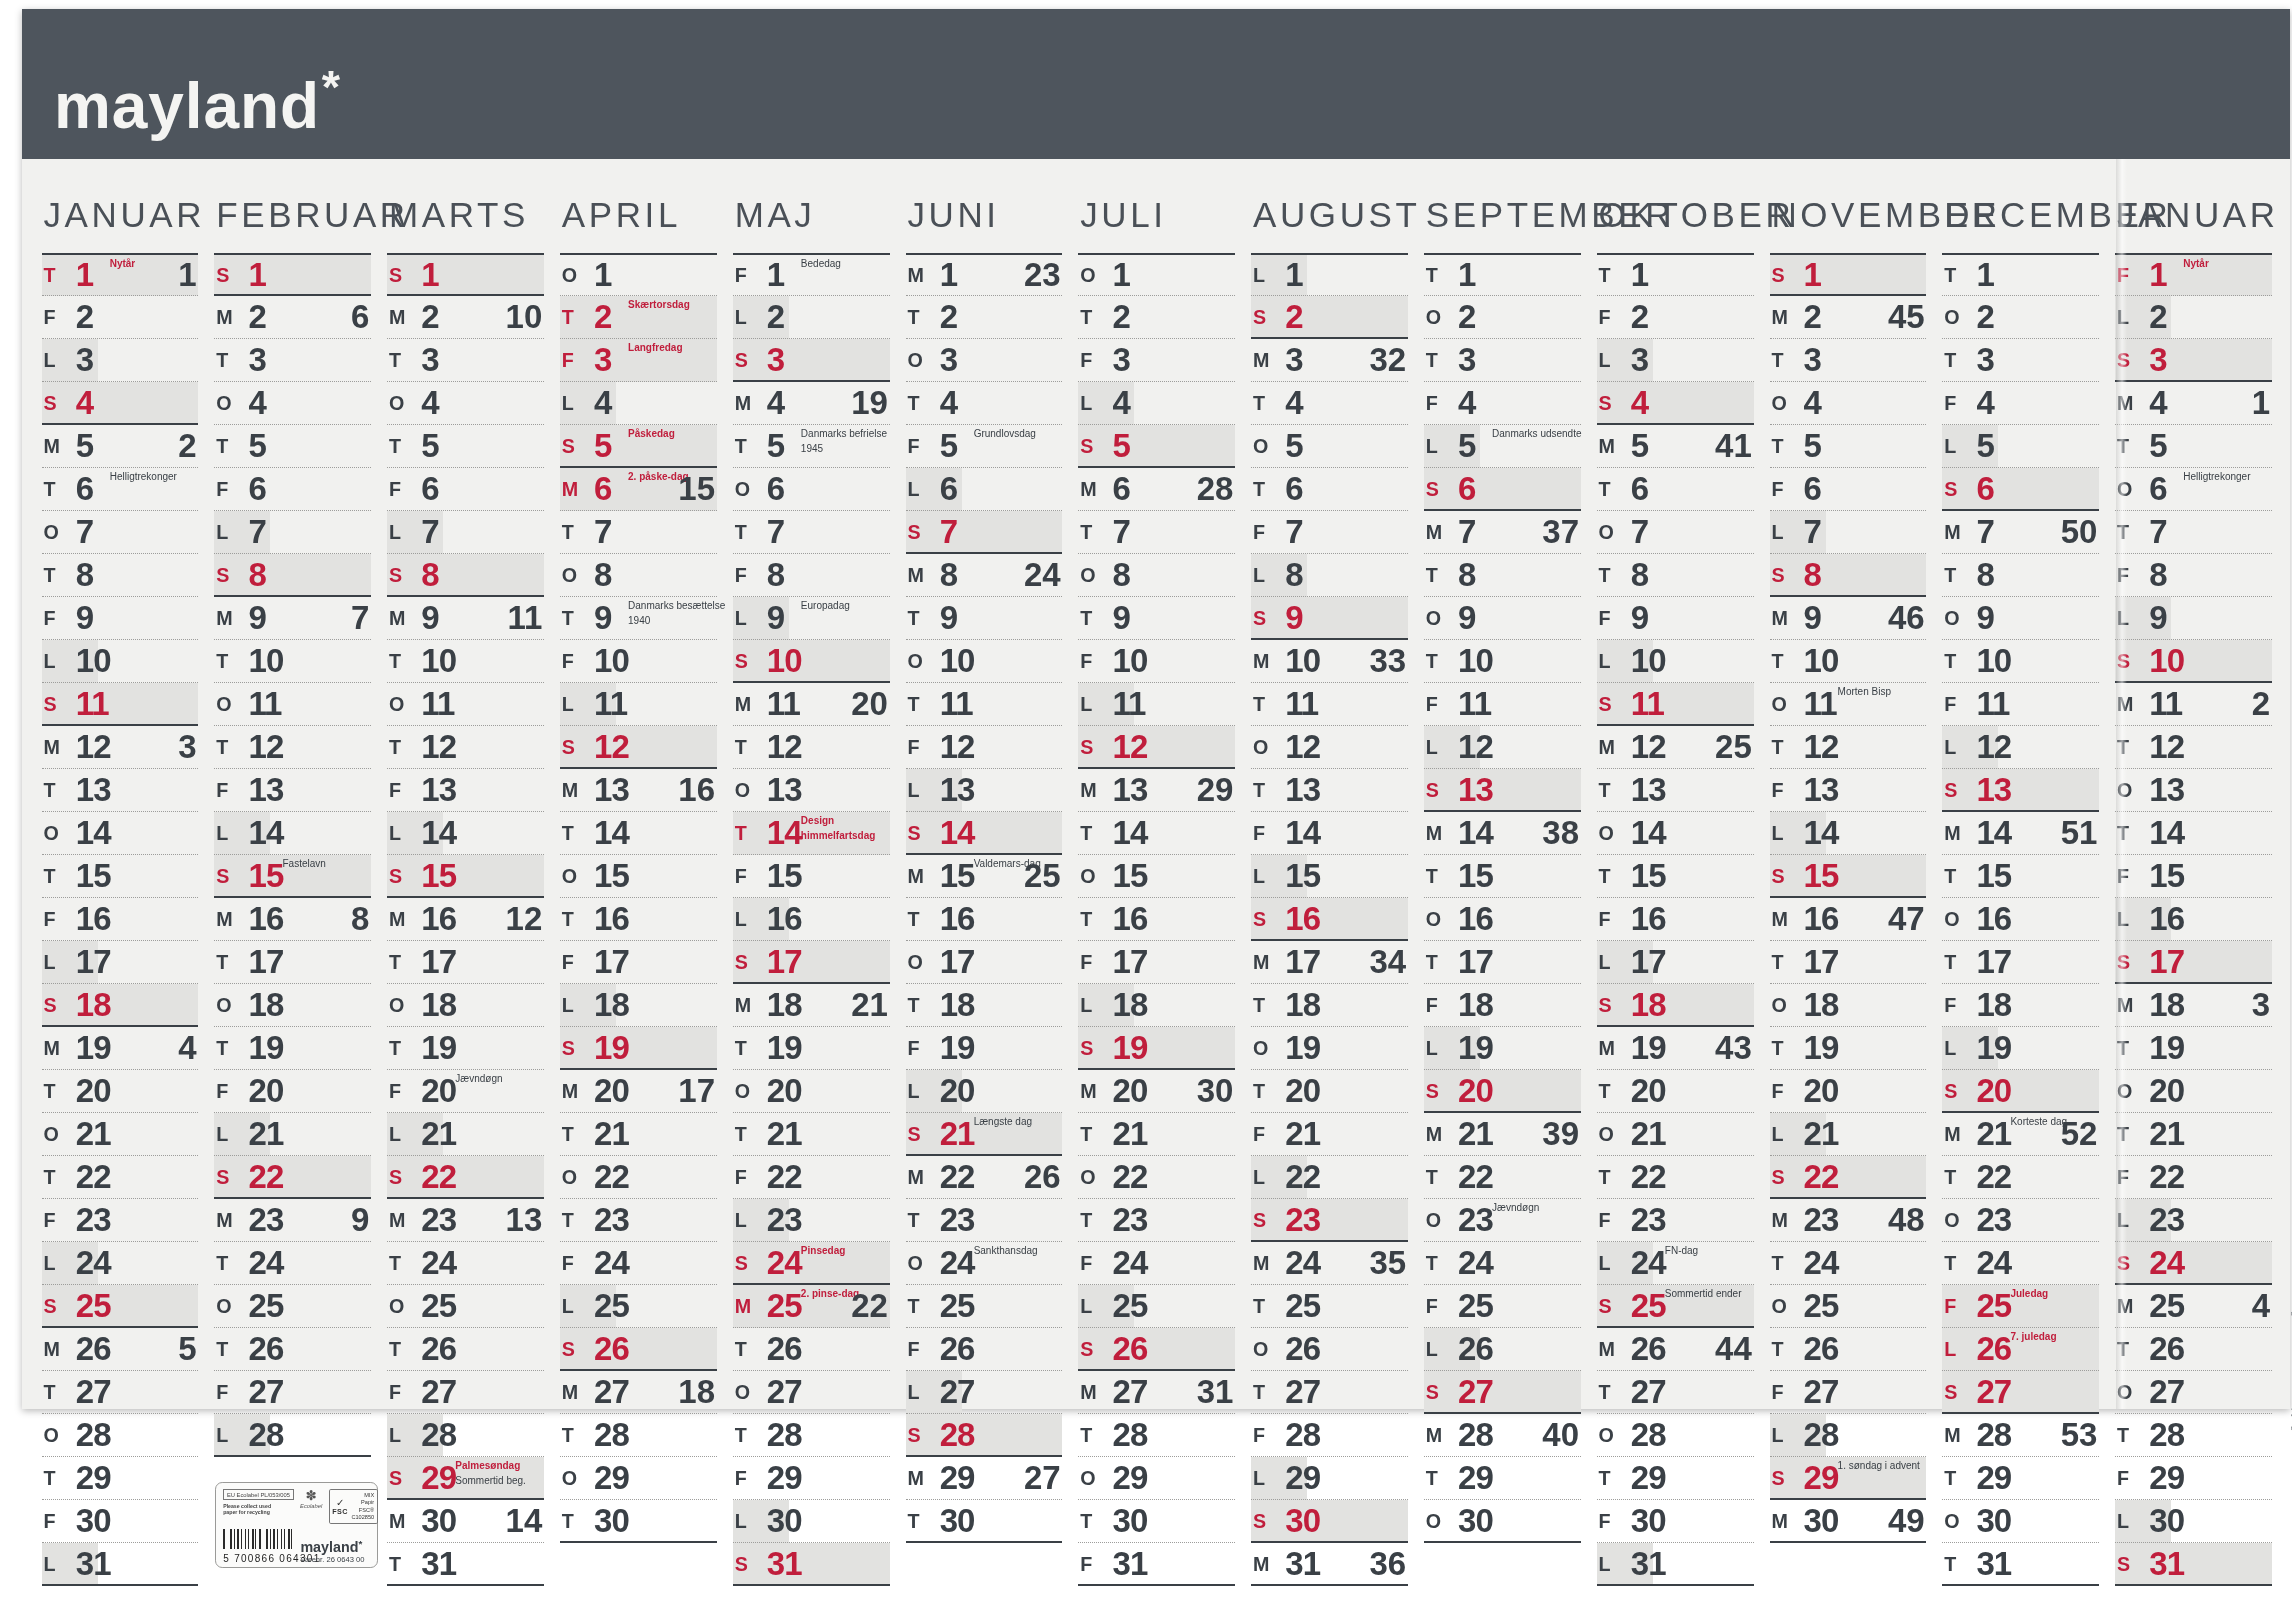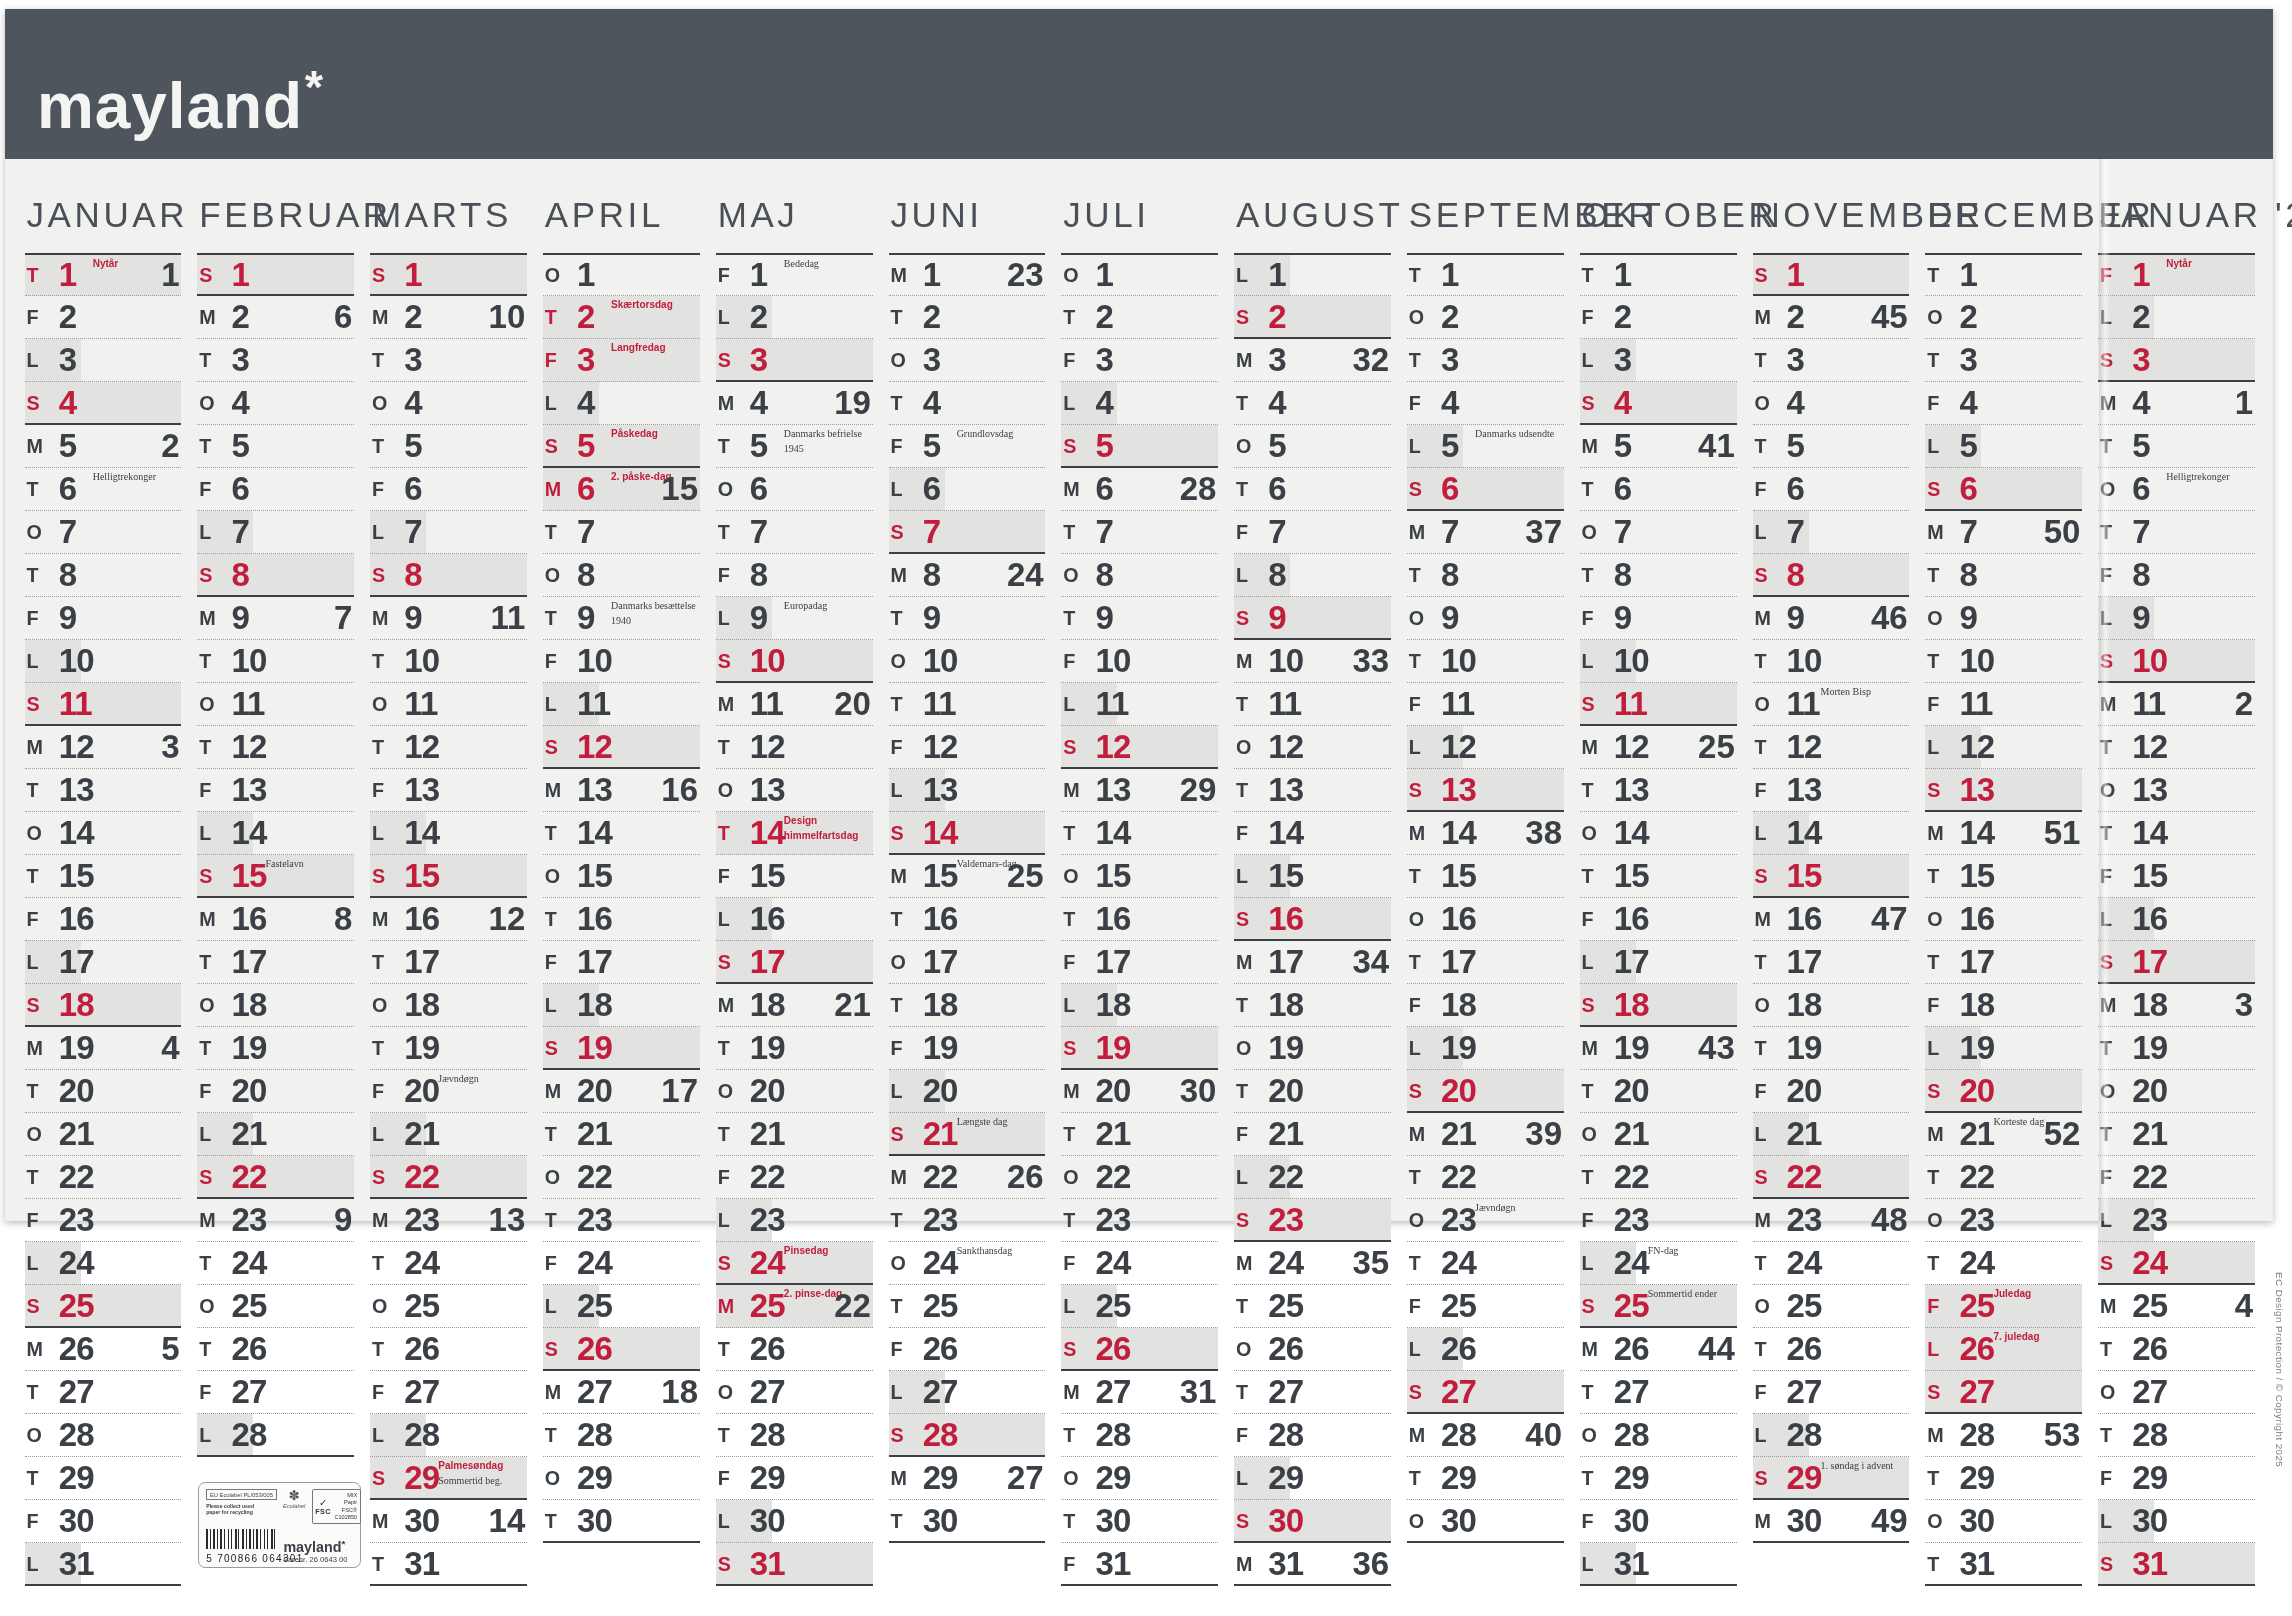--- a/index.html
+++ b/index.html
@@ -1,38 +1,38 @@
 <!DOCTYPE html>
 <html style="font-size:14.3px"><head>
 <meta charset="utf-8">
 <style>
   html,body{margin:0;padding:0;background:#ffffff;}
   body{width:2293px;height:1617px;position:relative;font-family:"Liberation Sans",sans-serif;color:#3a4046;overflow:hidden;}
-  .sheet{position:absolute;left:5px;top:9px;width:2268px;height:1212px;background:#f1f1ef;box-shadow:0 1.8px 7.2px rgba(0,0,0,0.28);}
+  .sheet{position:absolute;left:22px;top:9px;width:2268px;height:1400px;background:#f1f1ef;box-shadow:0 1.8px 7.2px rgba(0,0,0,0.28);}
   .topbar{position:absolute;left:0;top:0;width:100%;height:150px;background:#4e555d;}
   .logo{position:absolute;left:32px;top:54px;color:#f4f4f2;font-size:64px;font-weight:bold;letter-spacing:0.9px;line-height:1;}
   .logo .star{font-size:47px;vertical-align:25px;margin-left:1.8px;}
   .year{position:absolute;right:36px;top:25px;color:#f4f4f2;font-size:82px;font-weight:bold;letter-spacing:1.8px;}
   .body-area{position:absolute;left:0;top:150px;right:0;bottom:0;padding:0 18px 10.7px 19.7px;box-sizing:border-box;}
   .grid{display:grid;grid-template-columns:repeat(13,1fr);column-gap:16px;height:100%;}
   .mcol{position:relative;min-width:0;}
   .mtitle{font-size:35px;letter-spacing:3.6px;color:#4a5057;padding:36px 0 18px 1.8px;white-space:nowrap;font-weight:400;}
   .row{position:relative;height:43px;border-bottom:1.8px dotted #9d9d9b;box-sizing:border-box;}
   .row.first{border-top:2.7px solid #3a4046;}
   .row.last{border-bottom:2.7px solid #3a4046;}
   .row.sun{background:#e2e2e0;border-bottom:2.7px solid #3a4046;}
   .row.hol{background:#e2e2e0;}
   .row.sat{background:linear-gradient(90deg,#e2e2e0 0,#e2e2e0 56px,transparent 56px);}
   .dl{position:absolute;left:1.8px;top:50%;transform:translateY(-50%);font-size:19.7px;font-weight:bold;color:#3a4046;}
   .dn{position:absolute;left:34px;top:50%;transform:translateY(-50%);font-size:33px;font-weight:bold;letter-spacing:-0.9px;color:#3a4046;}
   .row.sun .dl,.row.sun .dn,.row.hol .dl,.row.hol .dn{color:#c01e3c;}
   .wk{position:absolute;right:1.8px;top:50%;transform:translateY(-50%);font-size:33px;font-weight:bold;color:#3a4046;}
   .note{position:absolute;left:68px;top:1.8px;width:100px;font-size:10px;line-height:14.8px;}
   .note .nr{color:#c01e3c;font-weight:bold;display:block;}
-  .note .nb{color:#3a4046;font-weight:normal;display:block;font-family:Liberation Serif, serif;}
+  .note .nb{color:#3a4046;font-weight:normal;display:block;}
   .crease{position:absolute;top:150px;bottom:0;left:2094px;width:10.7px;background:linear-gradient(90deg,rgba(110,110,108,0.16),rgba(255,255,255,0.55) 55%,rgba(255,255,255,0));pointer-events:none;}
   
   .labelbox{position:absolute;left:193px;top:1473px;width:163px;height:86px;background:#fbfbfa;border:1.3px solid #9a9a98;border-radius:7.2px;box-sizing:border-box;padding:6.3px 7.2px;}
   .lb-top{display:flex;gap:6.3px;align-items:flex-start;}
   .eco-box{border:0.9px solid #777;font-size:5.8px;padding:1.3px 2.7px;white-space:nowrap;color:#444;}
   .recycle{font-size:5.2px;font-weight:bold;line-height:1.25;margin-top:2.7px;color:#444;width:56px;}
   .flower{text-align:center;width:23px;}
   .flower .fl{font-size:13.4px;line-height:13.4px;color:#555;}
   .flower .cap{font-size:5.8px;font-style:italic;color:#555;}
   .fscblk{border:0.9px solid #777;border-radius:1.8px;display:flex;gap:3.6px;padding:1.8px 2.7px;align-items:center;}

